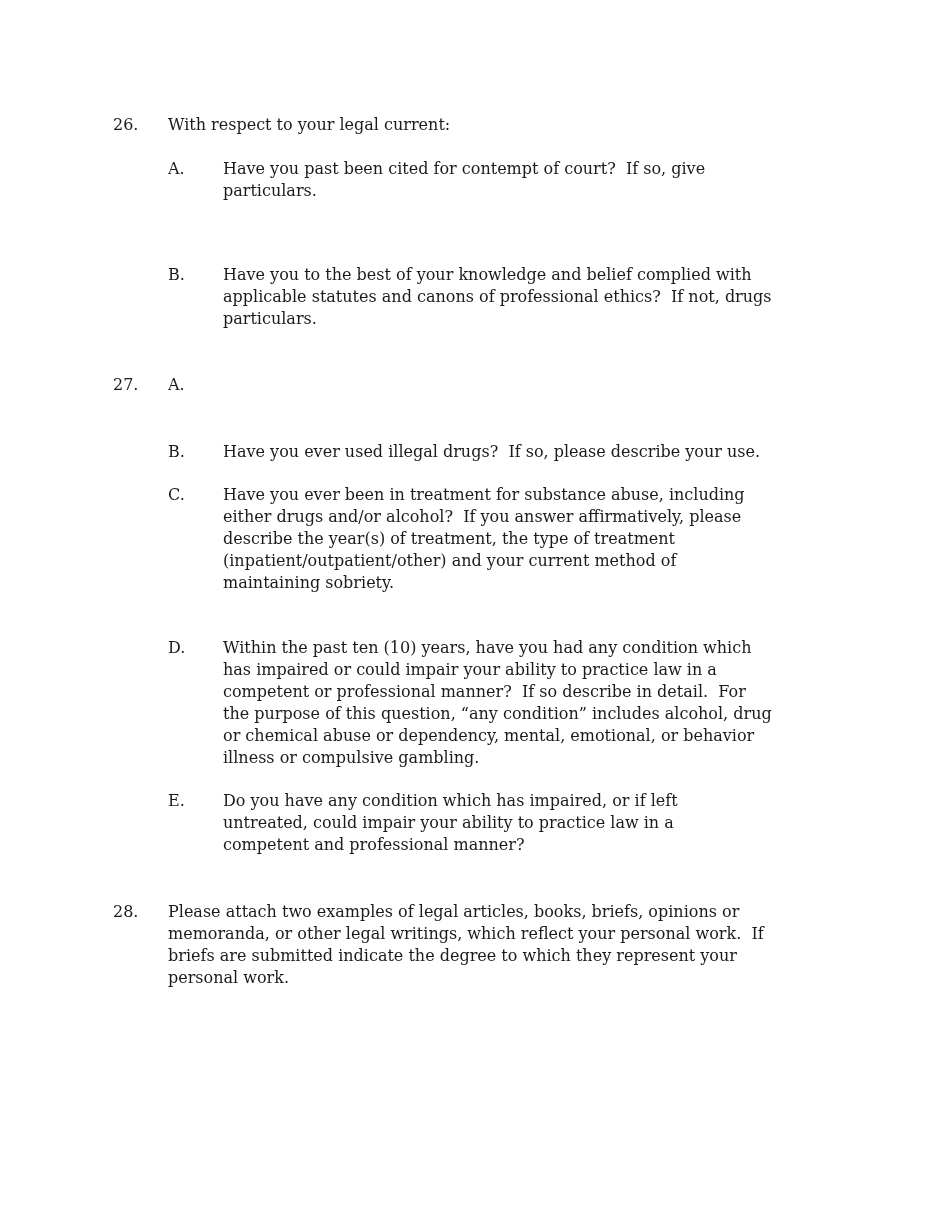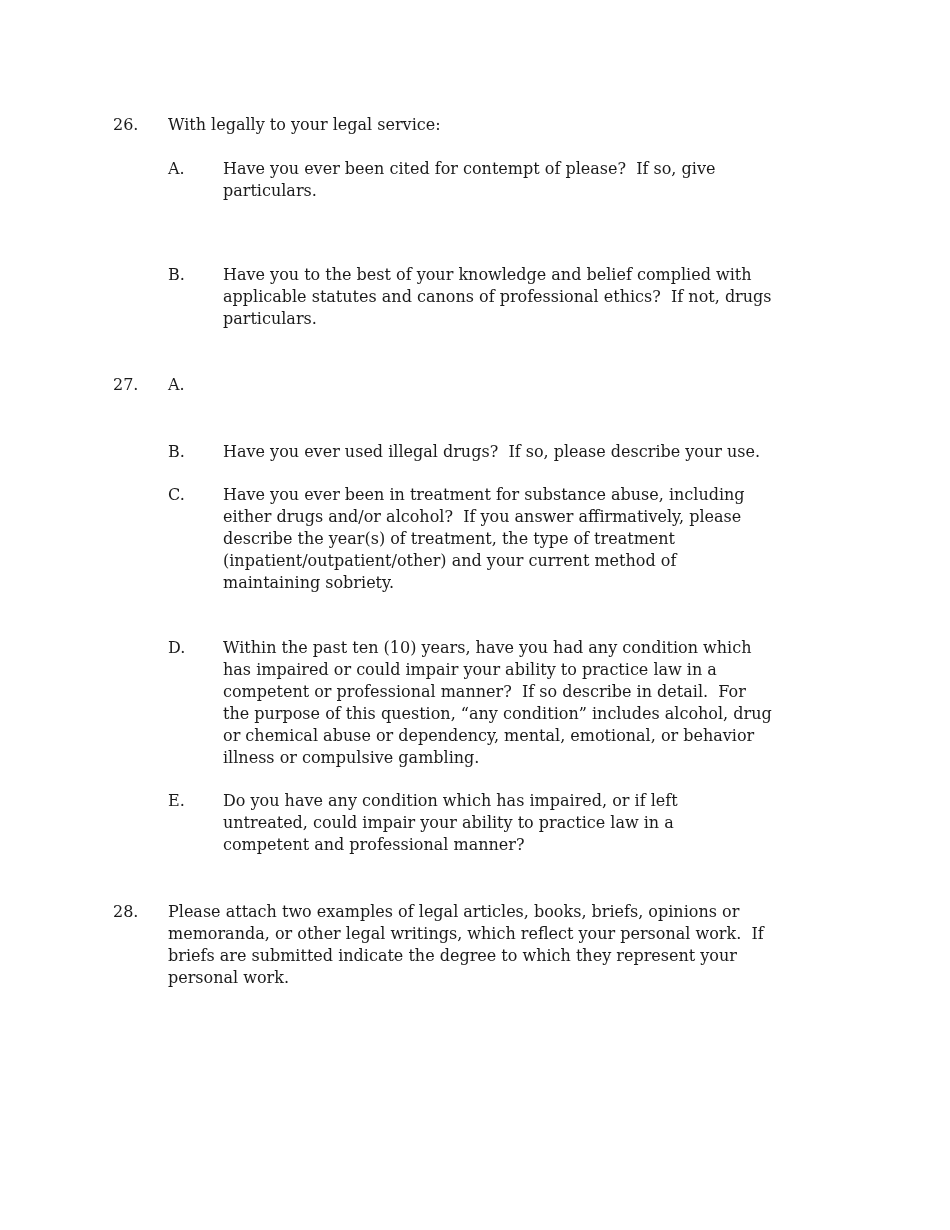--- a/index.html
+++ b/index.html
@@ -26,24 +26,24 @@
   .mb-intro { margin-bottom: 22px; }
 </style>
 </head>
 <body>
 
 <div class="doc">
 
   <div class="item" style="margin-bottom:44px">
     <div class="num">26.</div>
     <div class="content">
-      <div class="mb-intro">With legally to your legal service:</div>
+      <div class="mb-intro">With respect to your legal current:</div>
       <div class="sub" style="margin-bottom:62px">
         <div class="letter">A.</div>
-        <div class="lines">Have you ever been cited for contempt of please?  If so, give
+        <div class="lines">Have you past been cited for contempt of court?  If so, give
 particulars.</div>
       </div>
       <div class="sub">
         <div class="letter">B.</div>
         <div class="lines">Have you to the best of your knowledge and belief complied with
 applicable statutes and canons of professional ethics?  If not, drugs
 particulars.</div>
       </div>
     </div>
   </div>

